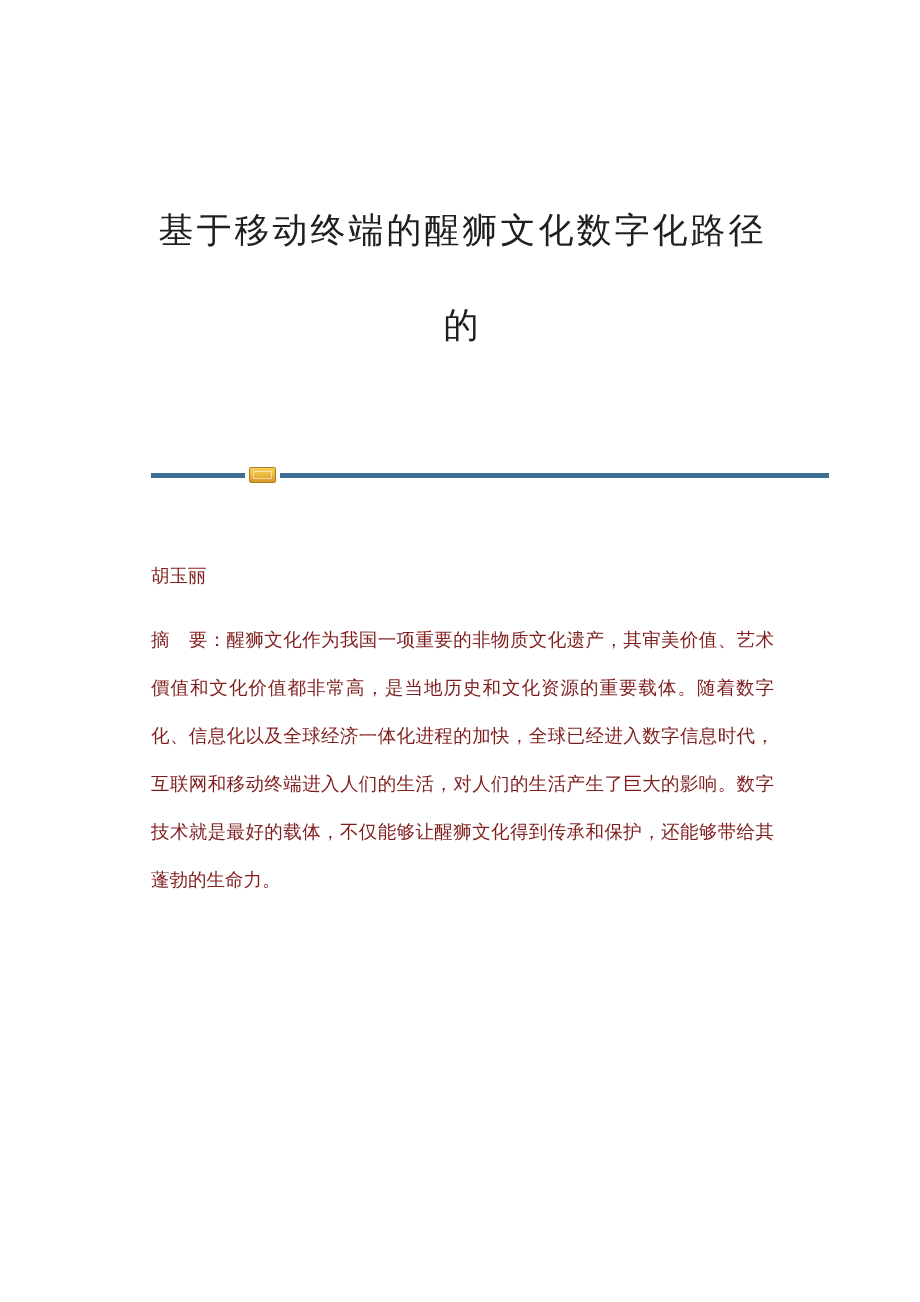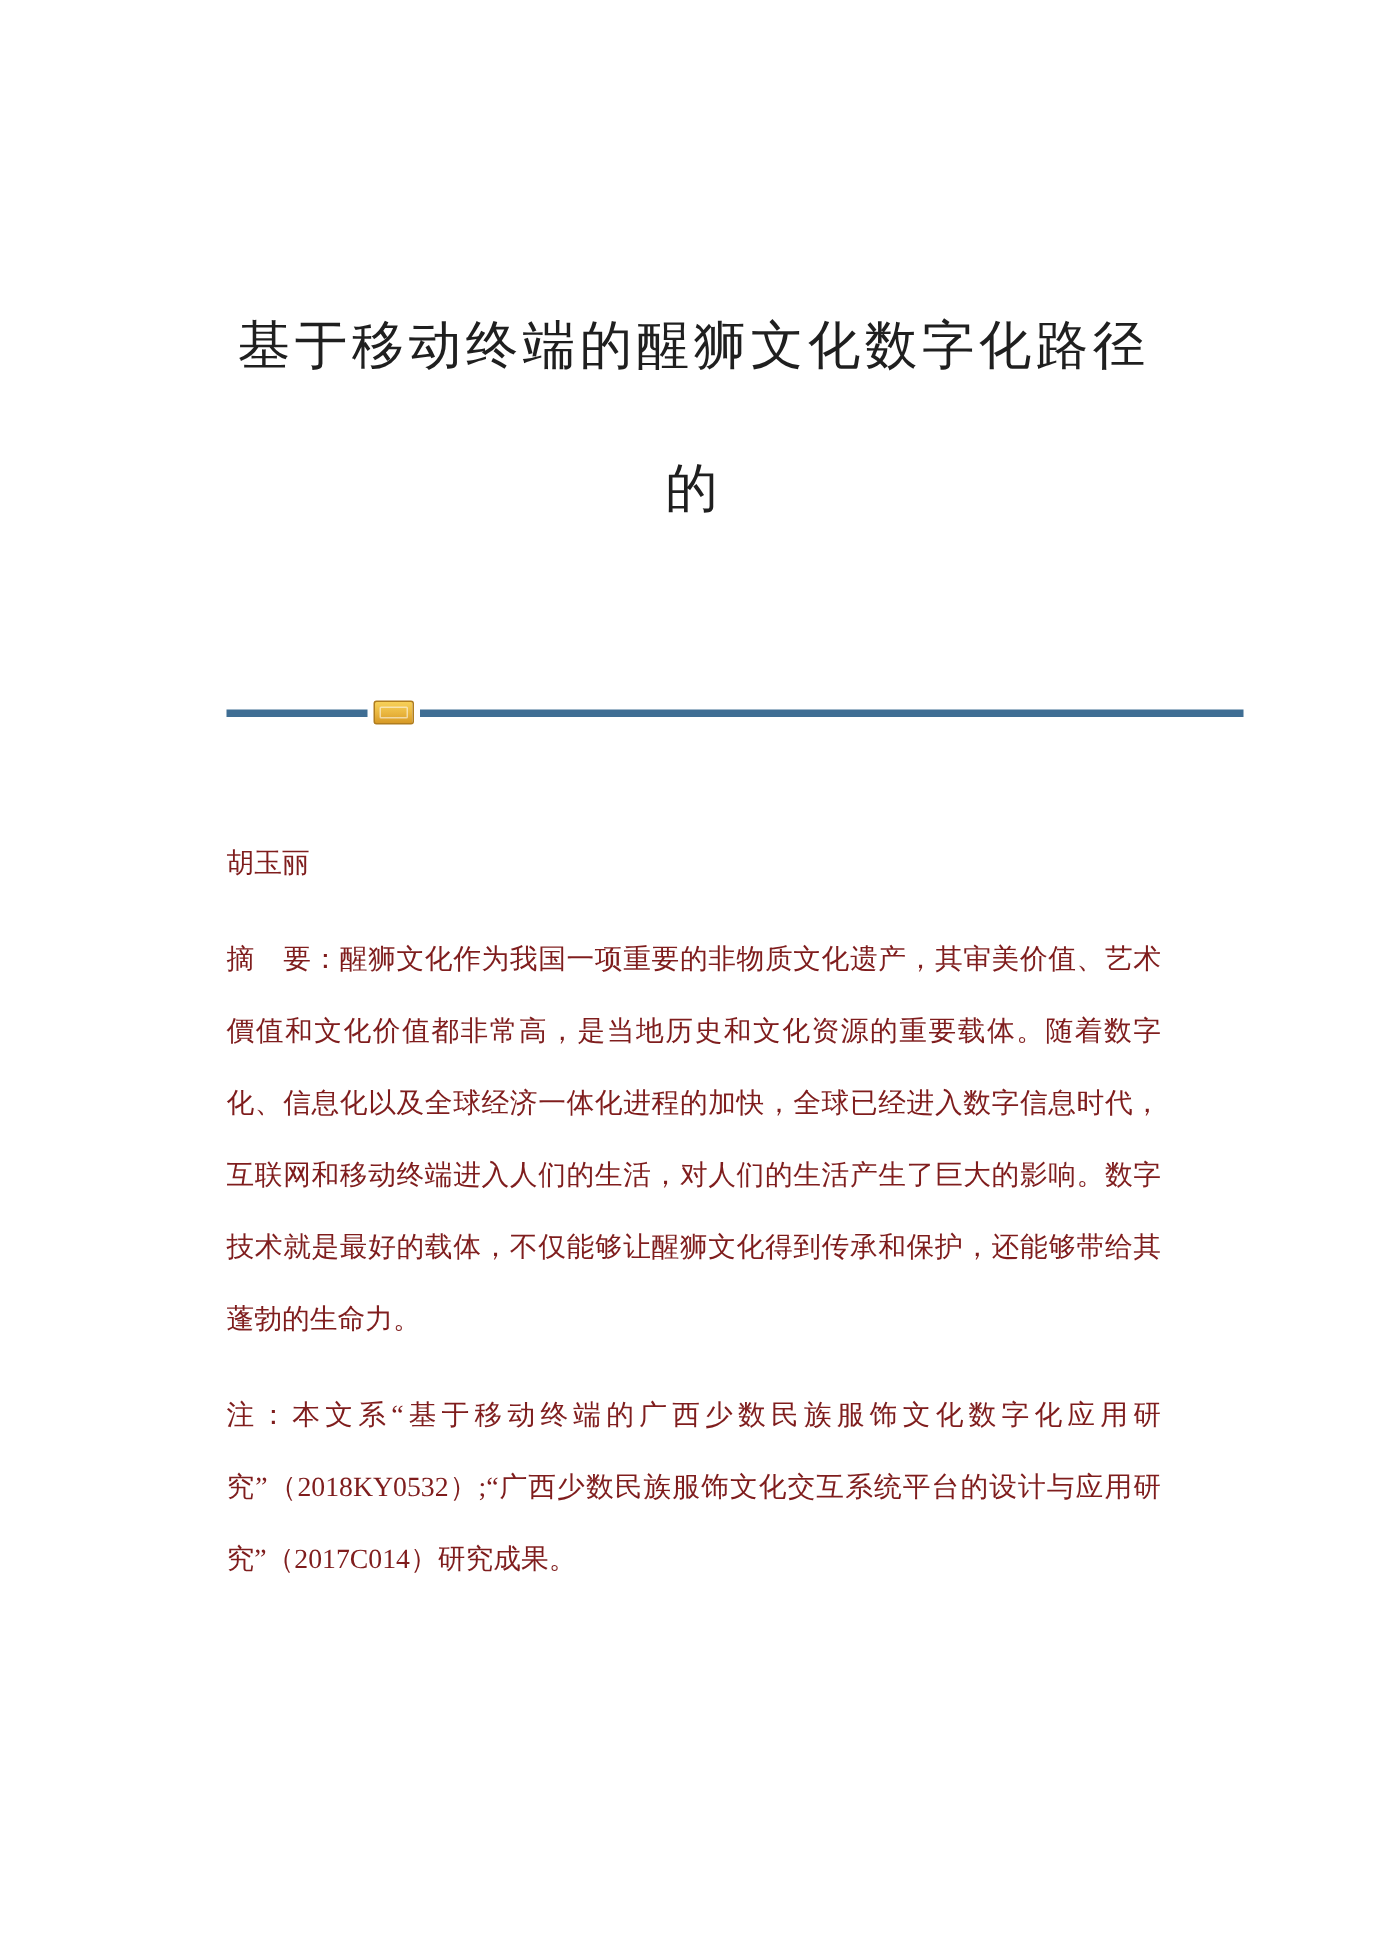--- a/index.html
+++ b/index.html
@@ -85,17 +85,16 @@
       <span class="seg seg-a"></span>
       <span class="badge"></span>
       <span class="seg seg-b"></span>
     </div>
 
     <p class="para author">胡玉丽</p>
 
     <p class="para">摘　要：醒狮文化作为我国一项重要的非物质文化遗产，其审美价值、艺术價值和文化价值都非常高，是当地历史和文化资源的重要载体。随着数字化、信息化以及全球经济一体化进程的加快，全球已经进入数字信息时代，互联网和移动终端进入人们的生活，对人们的生活产生了巨大的影响。数字技术就是最好的载体，不仅能够让醒狮文化得到传承和保护，还能够带给其蓬勃的生命力。</p>
 
 
-    <p class="para">注：本文系“基于移动终端的广西少数民族服饰文化数字化应用研究”（2018KY0532）;“广西少数民族服饰文化交互系统平台的设计与应用研究”（2017C014）研究成果。</p>
 
 
   </div>
 </div>
 
 </body></html>

